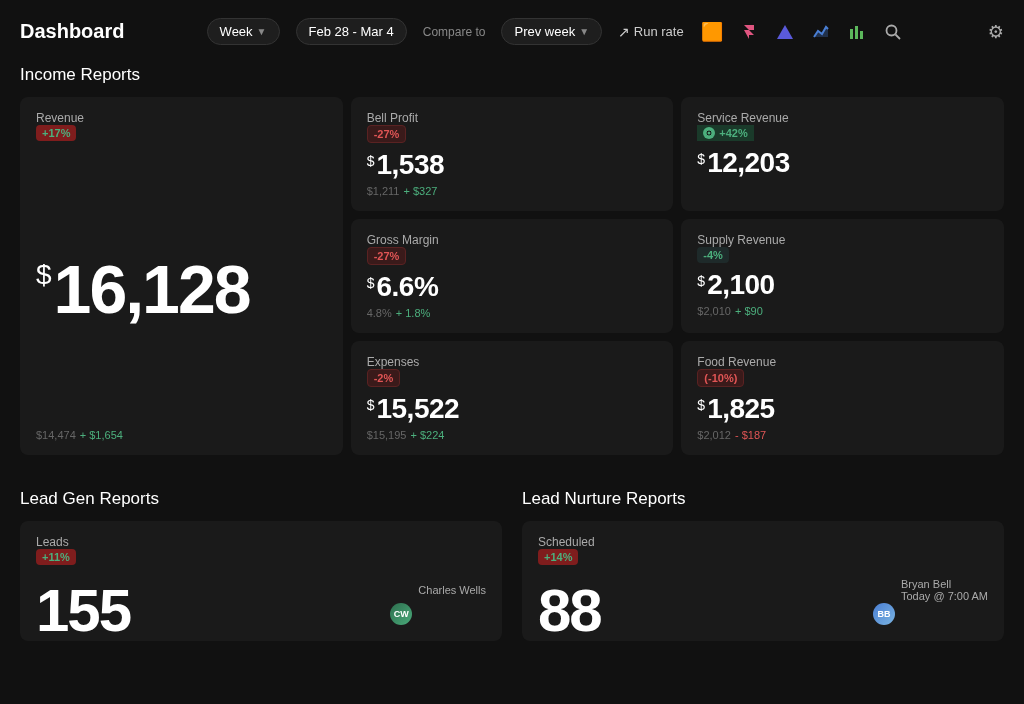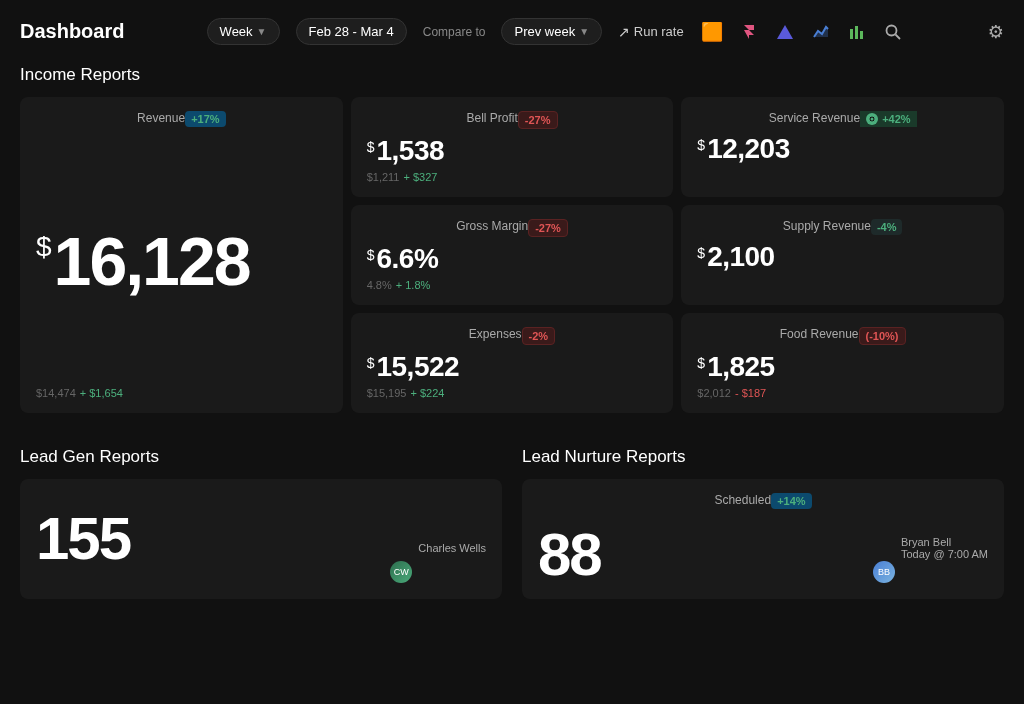--- a/index.html
+++ b/index.html
@@ -117,35 +117,36 @@
       display: flex;
       flex-direction: column;
       justify-content: space-between;
     }
 
     .card-header {
       display: flex;
       justify-content: center;
       align-items: flex-start;
       margin-bottom: 8px;
+      flex-direction: column;
     }
 
     .card-title {
       font-size: 12px;
       color: #aaaaaa;
       font-weight: 400;
     }
 
     .badge {
       border-radius: 4px;
       padding: 2px 6px;
       font-size: 11px;
       font-weight: 600;
     }
-    .badge-green { background: #0c4a6e; color: #4caf7d; }
+    .badge-green { background: #7f1d1d; color: #4caf7d; }
     .badge-red { background: #3a1a1a; color: #e05555; border: 1px solid #5a2222; }
     .badge-gray { background: #1e2a2a; color: #4caf7d; }
 
     .card-value-large {
       display: flex;
       align-items: flex-start;
       line-height: 1;
       margin: 20px 0;
     }
     .currency-large {
@@ -216,21 +217,21 @@
     }
     .avatar-circle {
       width: 22px;
       height: 22px;
       border-radius: 50%;
       background: linear-gradient(135deg, #4a7fd4, #7ab3e0);
       display: flex;
       align-items: center;
       justify-content: center;
       font-size: 9px;
-      font-weight: 400;
+      font-weight: 700;
       margin-top: 48px;
     }
     .avatar-circle.green {
       background: linear-gradient(135deg, #2d6e4e, #4aaa7a);
     }
     .avatar-name {
       font-size: 11px;
       color: #aaaaaa;
     }
     .avatar-info {
@@ -400,20 +401,24 @@
 
     <div class="card">
       <div class="card-header">
         <span class="card-title">Supply Revenue</span>
         <span class="badge badge-gray">-4%</span>
       </div>
       <div class="card-value-medium">
         <span class="currency-medium">$</span>
         <span class="number-medium">2,100</span>
       </div>
+      <div class="card-subline">
+        <span>$2,010</span>
+        <span class="delta-green">+ $90</span>
+      </div>
     </div>
 
     <div class="card">
       <div class="card-header">
         <span class="card-title">Expenses</span>
         <span class="badge badge-red">-2%</span>
       </div>
       <div class="card-value-medium">
         <span class="currency-medium">$</span>
         <span class="number-medium">15,522</span>
@@ -439,20 +444,24 @@
       </div>
     </div>
 
   </div>
 
   <div style="display: grid; grid-template-columns: 1fr 1fr; gap: 20px; margin-bottom: 10px;">
 
     <div>
       <div class="section-title">Lead Gen Reports</div>
       <div class="leads-card">
+        <div class="card-header">
+          <span class="card-title">Leads</span>
+          <span class="badge badge-green">+11%</span>
+        </div>
         <div class="leads-value">155</div>
         <div class="avatar-row">
           <div class="avatar-circle green">CW</div>
           <span class="avatar-name">Charles Wells</span>
         </div>
       </div>
     </div>
 
     <div>
       <div class="section-title">Lead Nurture Reports</div>

